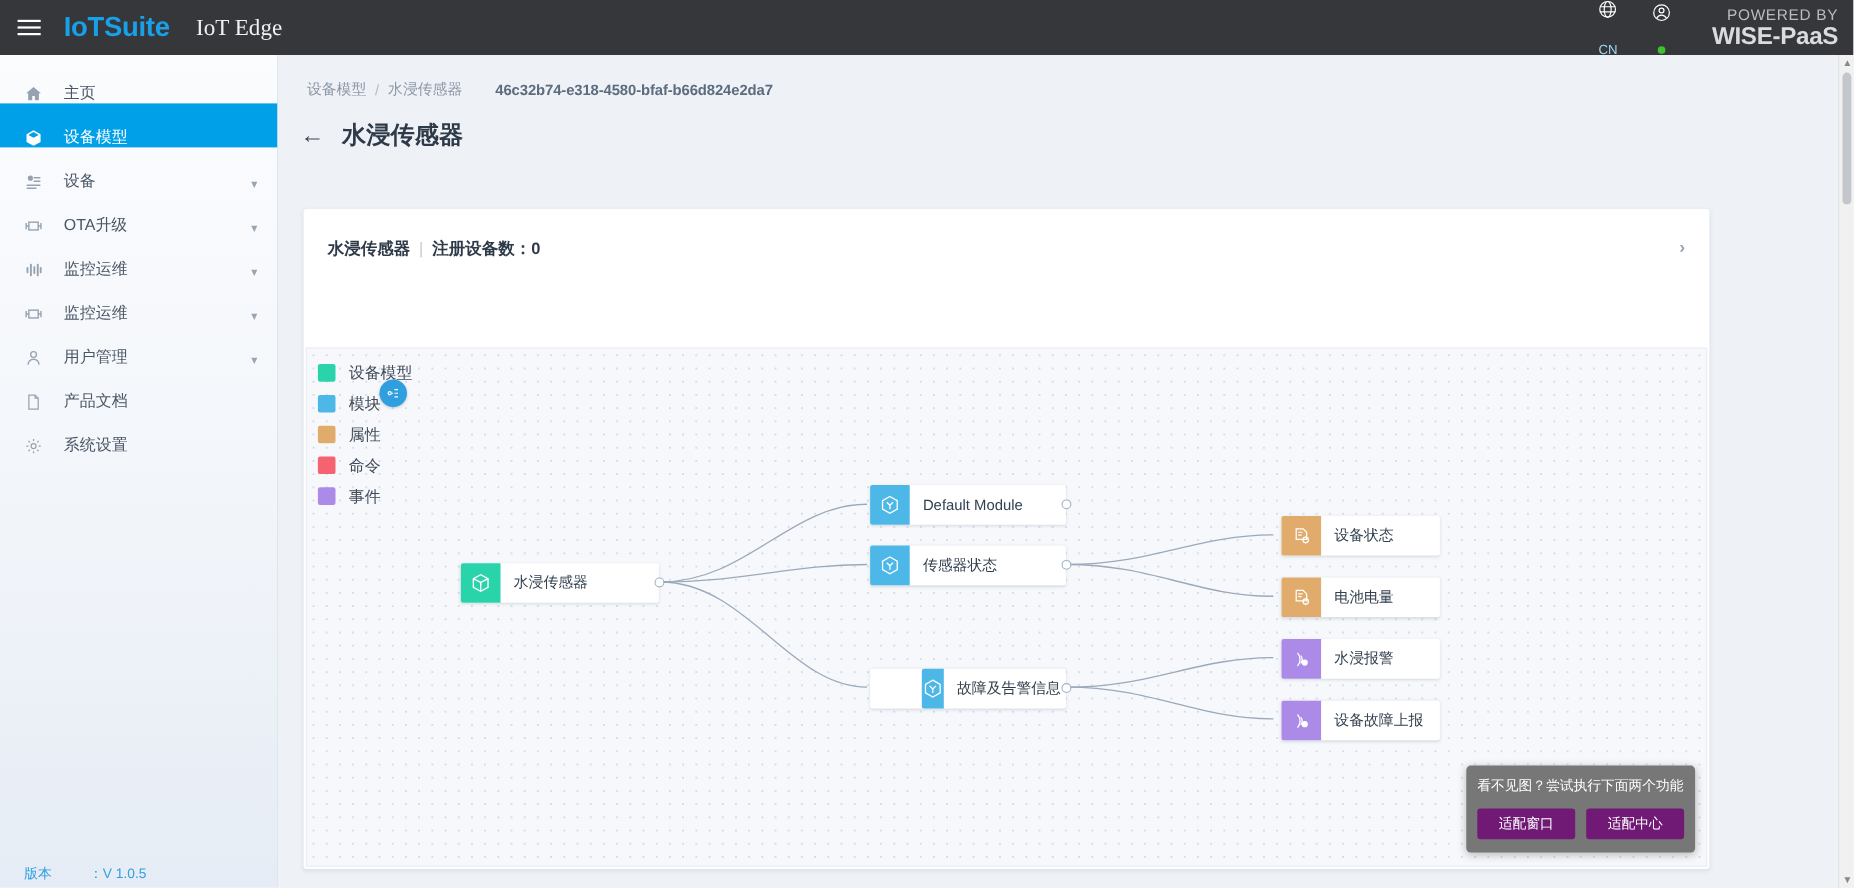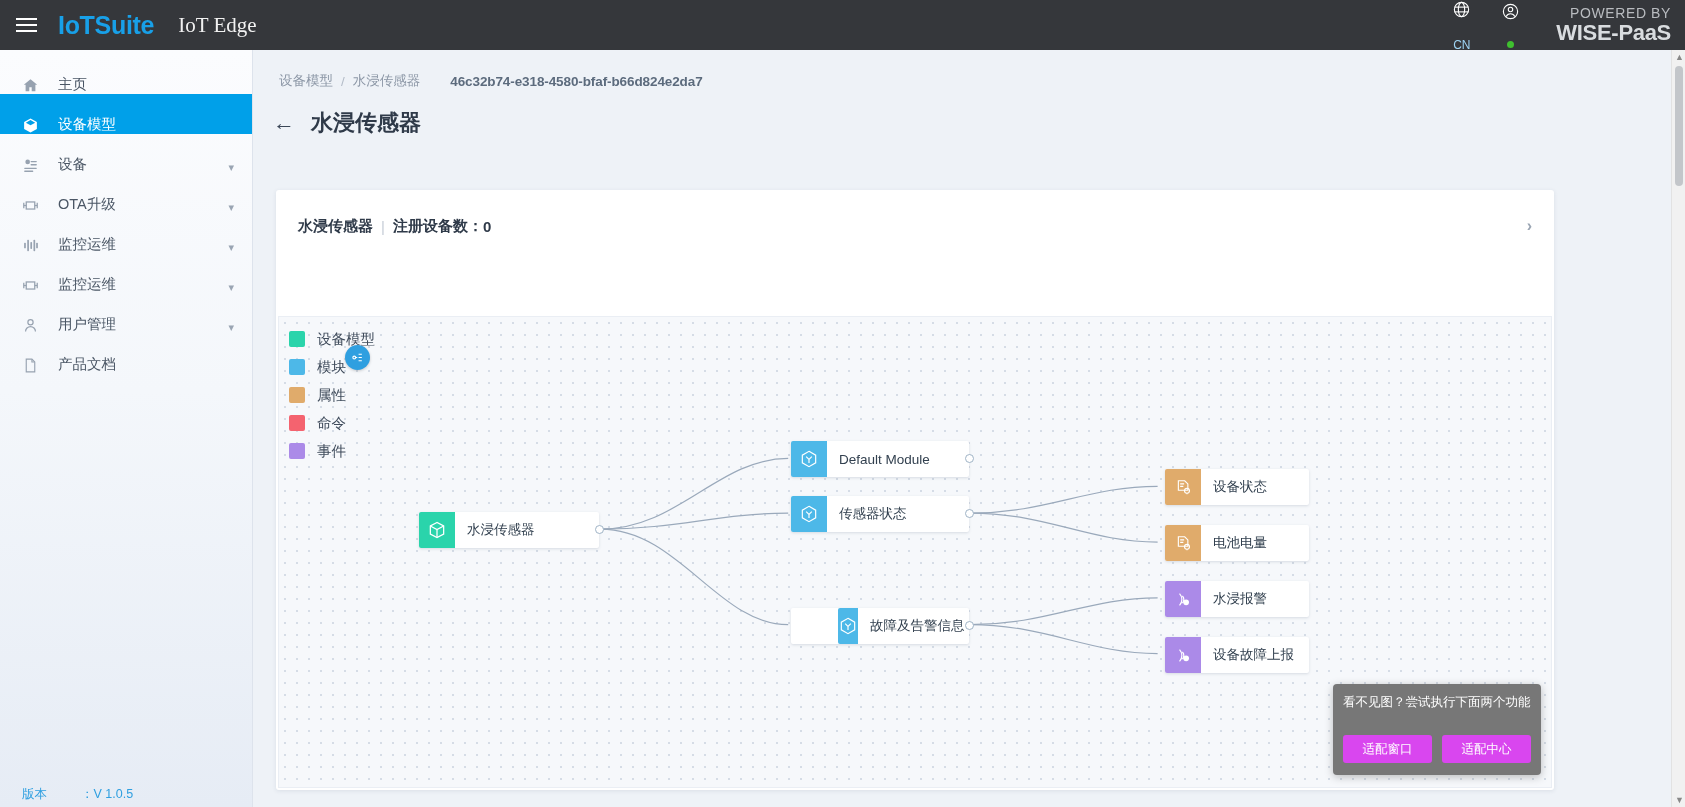--- a/index.html
+++ b/index.html
@@ -144,24 +144,24 @@
   .node .port {
     position:absolute; right: -5px; top: 13px; width: 9px; height: 9px;
     border-radius:50%; background:#fff; border:1px solid #9fb3c6;
   }
 
   .hint-pop {
     position:absolute; right: 10px; bottom: 12px; width: 208px;
     background:#777; border-radius: 4px; color:#fff; padding: 10px 10px 12px 10px;
     box-shadow: 0 2px 8px rgba(0,0,0,.25);
   }
-  .hint-pop .htxt { font-size: 12.5px; margin-bottom: 24px; }
+  .hint-pop .htxt { font-size: 12.5px; margin-bottom: 12px; }
   .hint-pop .hrow { display:flex; gap: 10px; }
   .hint-btn {
-    flex:1; background:#d946ef; color:#fff; border:none; border-radius:3px;
+    flex:1; background:#701a75; color:#fff; border:none; border-radius:3px;
     height: 28px; font-size: 12.5px; cursor:pointer;
     font-family: Liberation Mono, monospace;
   }
 
   .scroll-rail {
     position:absolute; top:50px; right:0; width: 14px; height:757px;
     background:#f1f1f1; border-left:1px solid #e2e2e2;
   }
   .scroll-thumb {
     position:absolute; top: 16px; left: 3px; width: 8px; height: 120px;
@@ -303,20 +303,29 @@
   <div class="nav-item">
     <span class="ic">
       <svg width="17" height="17" viewBox="0 0 24 24" fill="none" stroke="currentColor" stroke-width="1.6">
         <path d="M6 3h8l4 4v14H6z"></path>
           <path d="M14 3v4h4"></path>
       </svg>
     </span>
     <span class="lbl">产品文档</span>
   </div>
 
+  <div class="nav-item">
+    <span class="ic">
+      <svg width="17" height="17" viewBox="0 0 24 24" fill="none" stroke="currentColor" stroke-width="1.6">
+        <circle cx="12" cy="12" r="3.2"></circle>
+        <path d="M12 2.8v2.6M12 18.6v2.6M21.2 12h-2.6M5.4 12H2.8M18.5 5.5l-1.8 1.8M7.3 16.7l-1.8 1.8M18.5 18.5l-1.8-1.8M7.3 7.3 5.5 5.5"></path>
+      </svg>
+    </span>
+    <span class="lbl">系统设置</span>
+  </div>
 
   <div class="version">
     <span>版本</span>
     <span>：V 1.0.5</span>
   </div>
 </div>
 
 <div class="main">
 
   <div class="breadcrumb">

